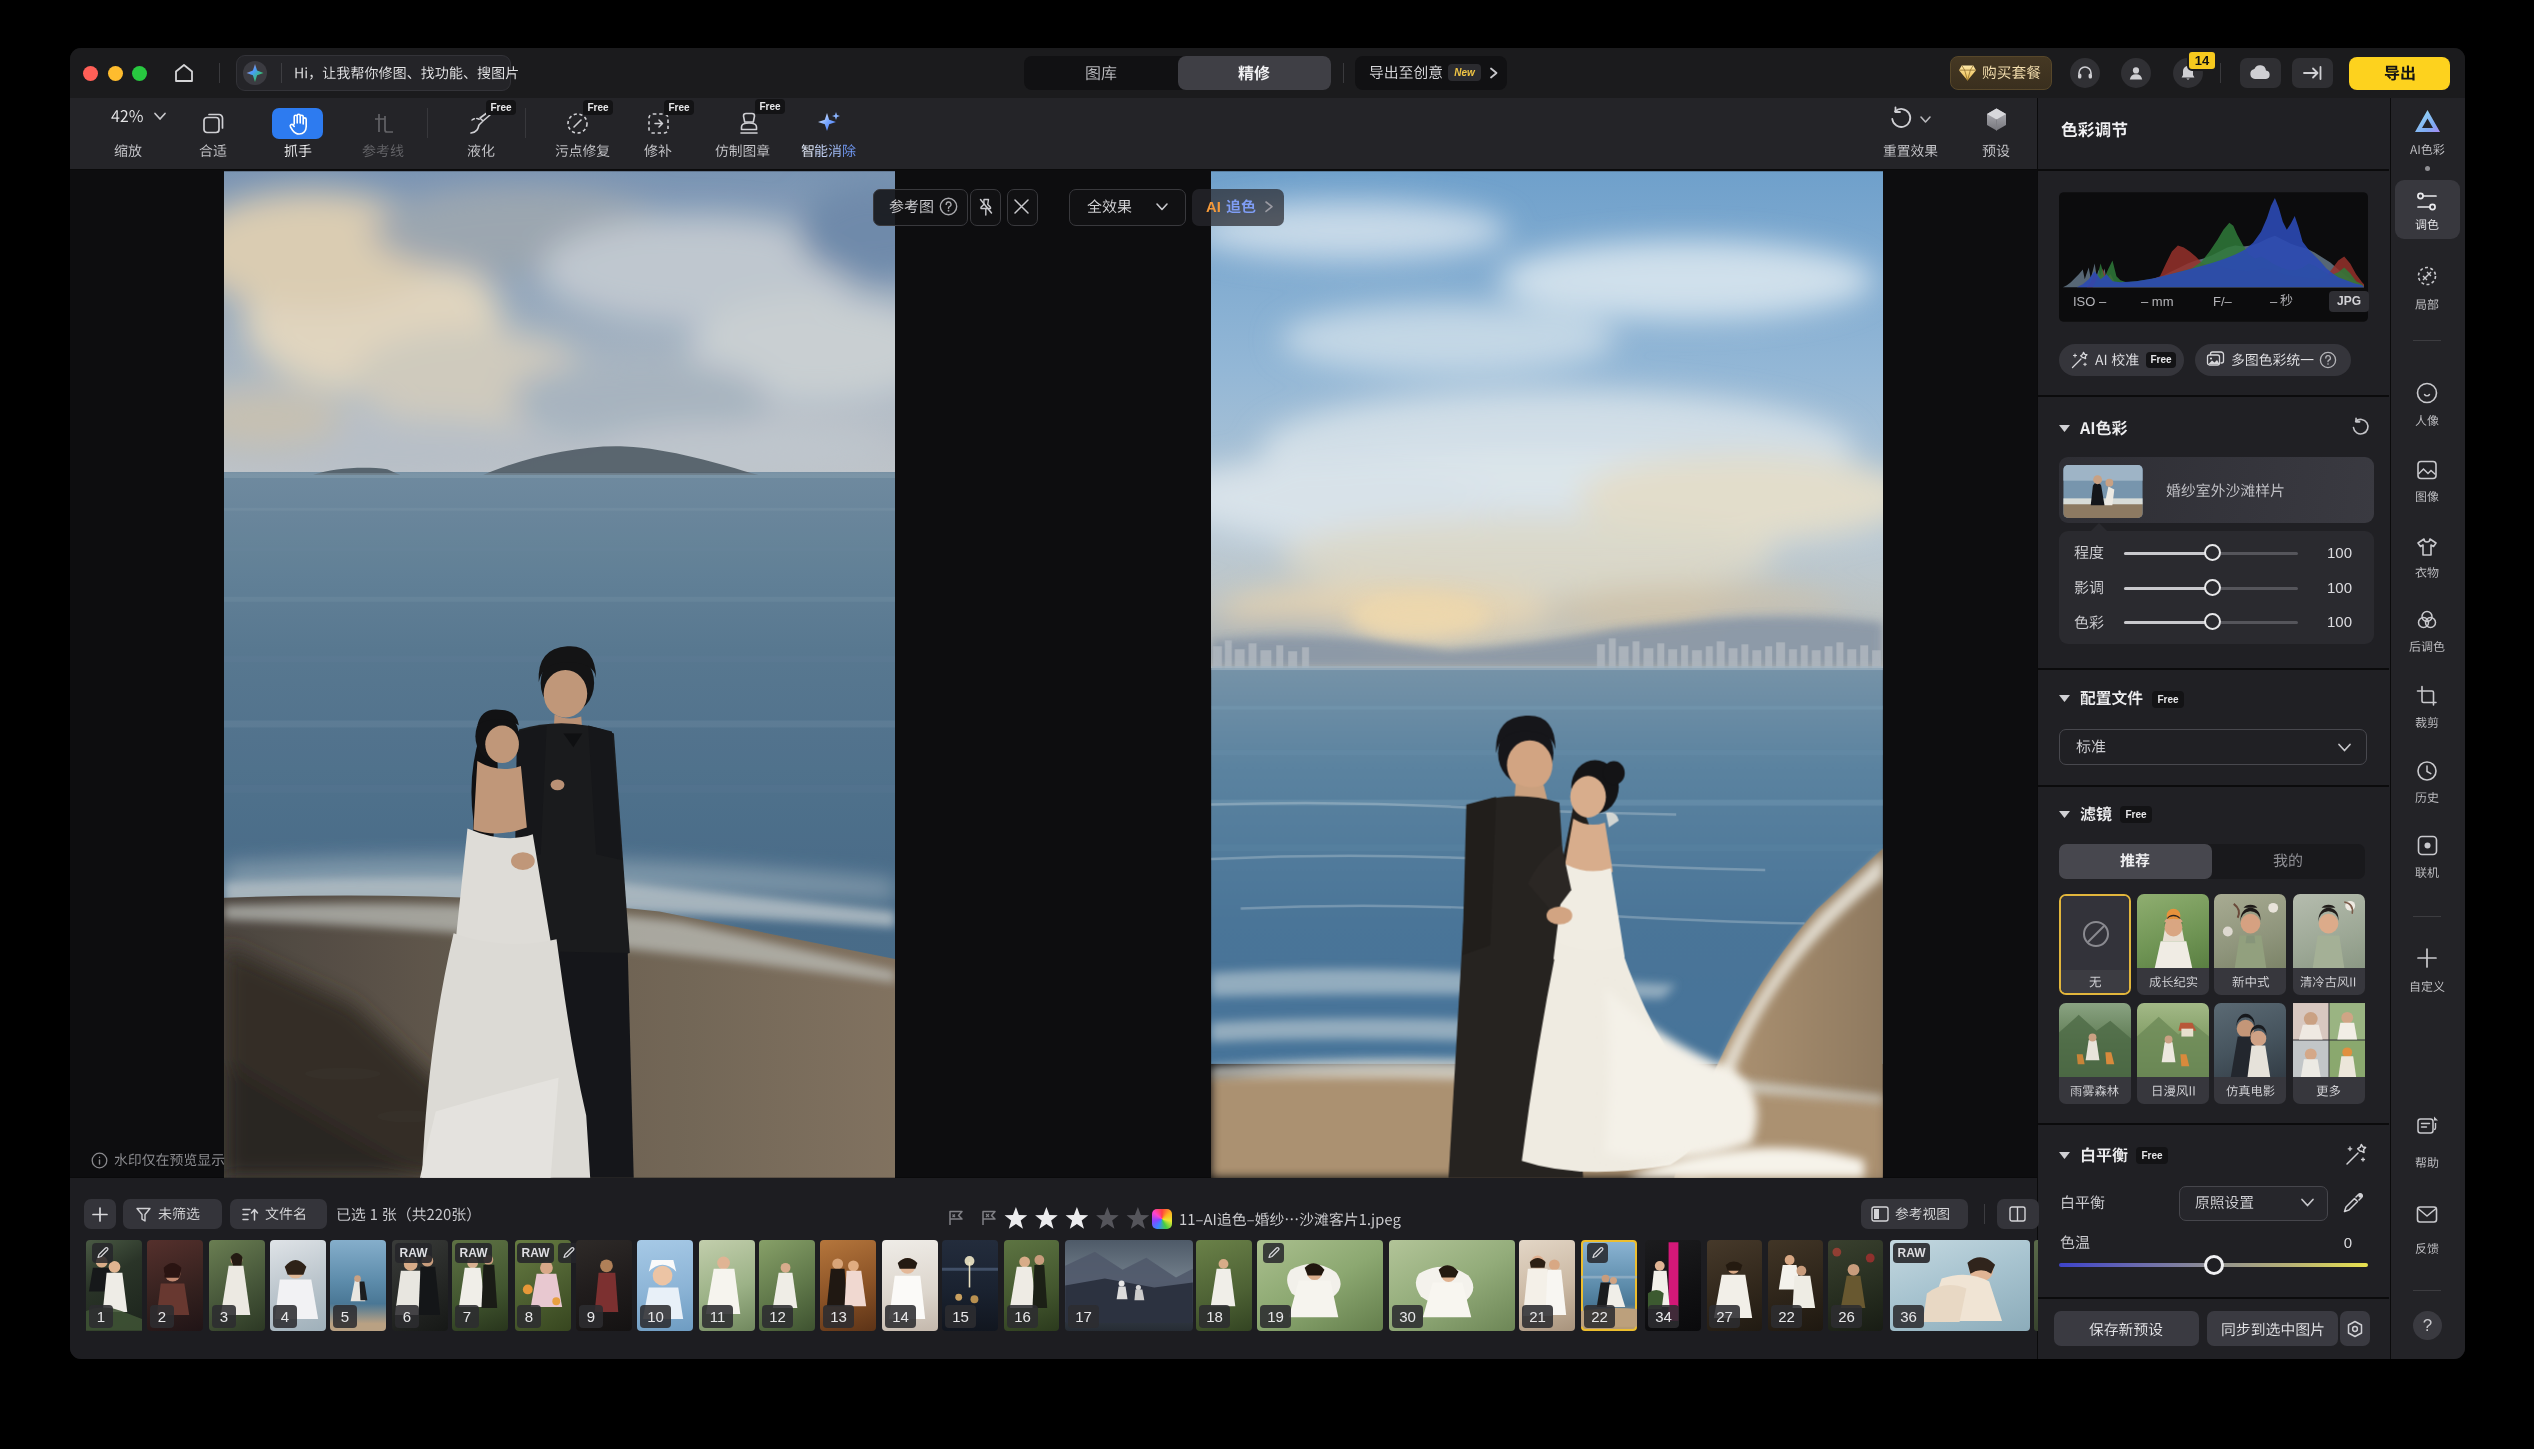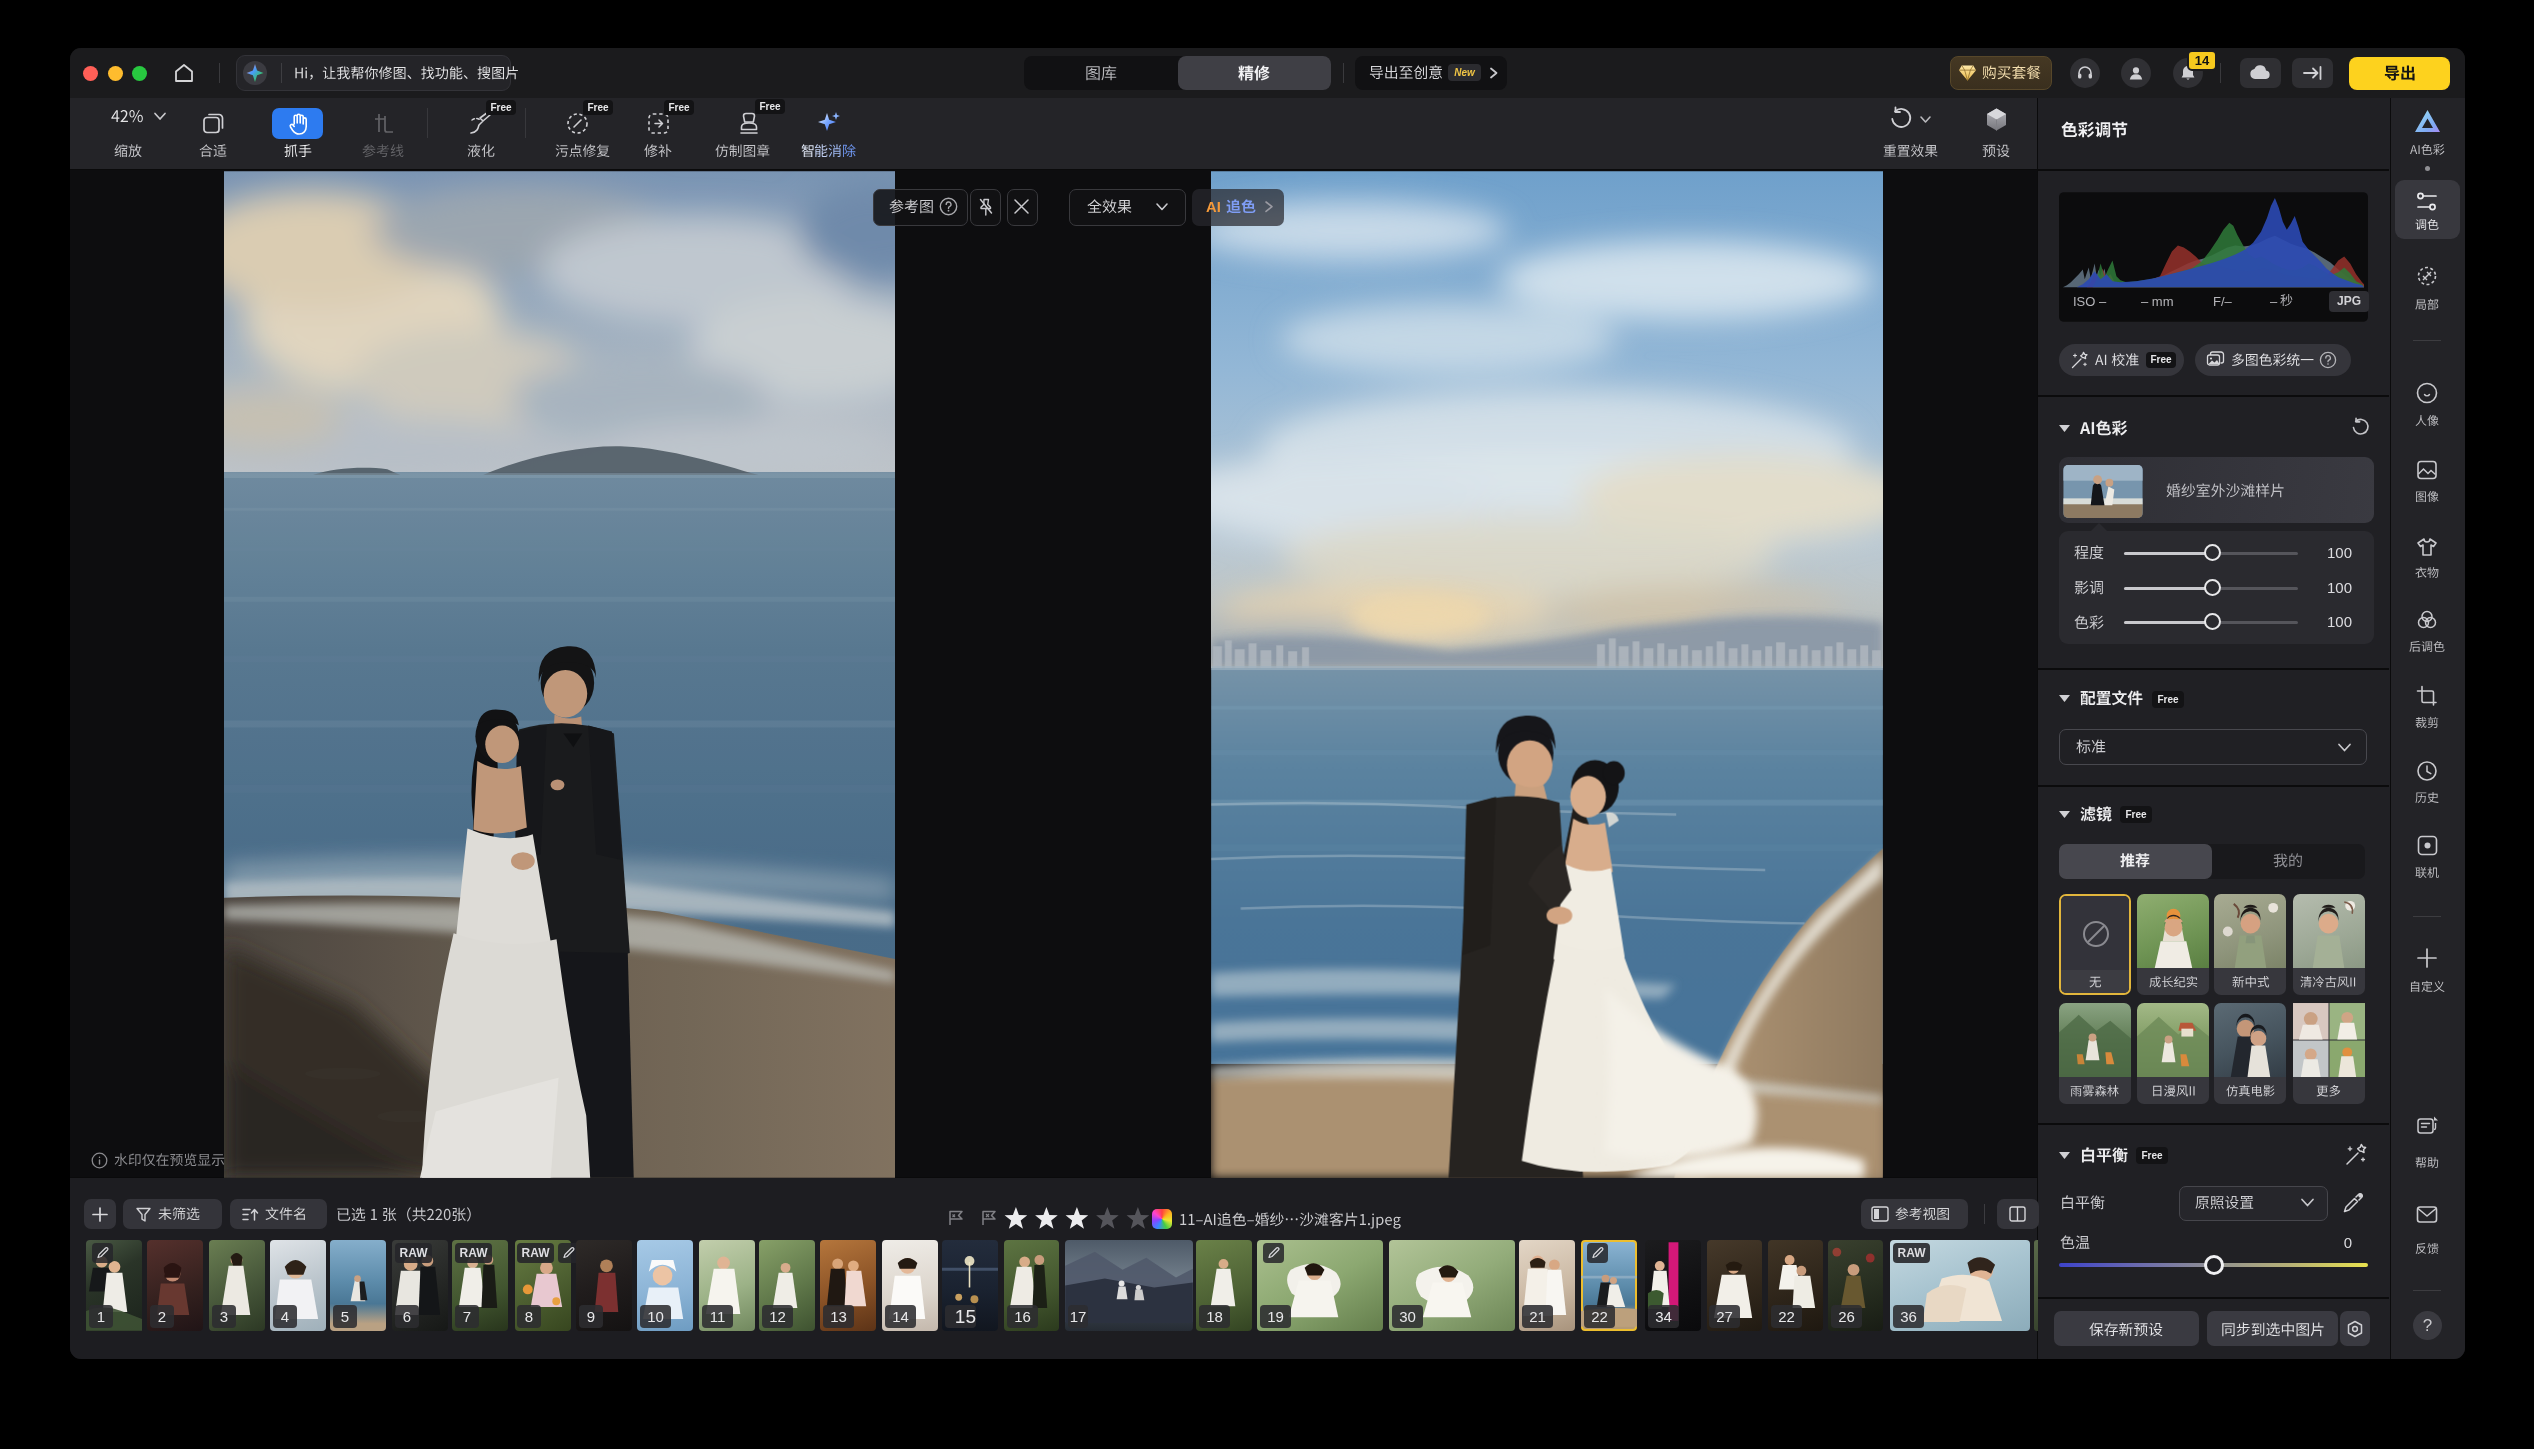--- a/index.html
+++ b/index.html
@@ -985,39 +985,39 @@
     </svg>
     <div class="abs" style="left:815px;top:1257px;width:31px;height:23px;background:rgba(44,44,48,.88);border-radius:4px;color:#e8e8ea;font-size:15px;text-align:center;line-height:23px">14</div>
     <div class="abs" style="left:872px;top:1192px;width:56px;height:91px;background:linear-gradient(180deg,#232c3c,#1a2230 55%,#11161f);border-radius:4px;overflow:hidden"></div>
     <svg class="ph" style="left:872px;top:1192px" width="56" height="91" viewBox="0 0 57 92">
       <path d="M0 28h57v3H0z" fill="#4a5a74" opacity=".8"></path>
       <path d="M28 22v26" stroke="#e8e0c0" stroke-width="1.6"></path>
       <circle cx="28" cy="21" r="5" fill="#f0e8c8" opacity=".9"></circle>
       <circle cx="17" cy="58" r="3.5" fill="#c8a060"></circle>
       <circle cx="33" cy="60" r="4" fill="#b89050"></circle>
     </svg>
-    <div class="abs" style="left:875px;top:1257px;width:31px;height:23px;background:rgba(44,44,48,.88);border-radius:4px;color:#e8e8ea;font-size:19px;text-align:right;line-height:23px">15</div>
+    <div class="abs" style="left:875px;top:1257px;width:31px;height:23px;background:rgba(44,44,48,.88);border-radius:4px;color:#e8e8ea;font-size:15px;text-align:center;line-height:23px">15</div>
     <div class="abs" style="left:934px;top:1192px;width:55px;height:91px;background:linear-gradient(160deg,#5d7442,#43562e 60%,#2b3a1d);border-radius:4px;overflow:hidden"></div>
     <svg class="ph" style="left:934px;top:1192px" width="55" height="91" viewBox="0 0 56 92">
       <circle cx="21" cy="22" r="5.5" fill="#d8ac88"></circle>
       <path d="M13 27h15l5 42H6z" fill="#eeebe4"></path>
       <circle cx="36" cy="20" r="5" fill="#c89c7c"></circle>
       <path d="M31 25h10l3 44H29z" fill="#1c2016"></path>
     </svg>
     <div class="abs" style="left:937px;top:1257px;width:31px;height:23px;background:rgba(44,44,48,.88);border-radius:4px;color:#e8e8ea;font-size:15px;text-align:center;line-height:23px">16</div>
     <div class="abs" style="left:995px;top:1192px;width:128px;height:91px;background:linear-gradient(180deg,#4e5a68,#73808c 45%,#37404a 75%,#262c34);border-radius:4px;overflow:hidden"></div>
     <svg class="ph" style="left:995px;top:1192px" width="128" height="91" viewBox="0 0 129 92">
       <path d="M0 26 30 12l28 18 24-12 30 20 17-9v54H0z" fill="#50596a" opacity=".9"></path>
       <path d="M0 46l40-7 50 9 39-5v41H0z" fill="#2c3240"></path>
       <circle cx="57" cy="44" r="3" fill="#e8e8e8"></circle>
       <path d="M54 47h7l2 13H52z" fill="#dcdcdc"></path>
       <circle cx="74" cy="48" r="2.6" fill="#d8d8d8"></circle>
       <path d="M71 50h7l2 11h-10z" fill="#cccccc"></path>
     </svg>
-    <div class="abs" style="left:998px;top:1257px;width:20px;height:23px;background:rgba(44,44,48,.88);border-radius:4px;color:#e8e8ea;font-size:15px;text-align:center;line-height:23px">17</div>
+    <div class="abs" style="left:998px;top:1257px;width:31px;height:23px;background:rgba(44,44,48,.88);border-radius:4px;color:#e8e8ea;font-size:15px;text-align:center;line-height:23px">17</div>
     <div class="abs" style="left:1126px;top:1192px;width:56px;height:91px;background:linear-gradient(160deg,#6a8148,#4d6134 60%,#334422);border-radius:4px;overflow:hidden"></div>
     <svg class="ph" style="left:1126px;top:1192px" width="56" height="91" viewBox="0 0 57 92">
       <circle cx="28" cy="24" r="5" fill="#d8ac88"></circle>
       <path d="M21 29h14l5 38H15z" fill="#f0eee8"></path>
     </svg>
     <div class="abs" style="left:1129px;top:1257px;width:31px;height:23px;background:rgba(44,44,48,.88);border-radius:4px;color:#e8e8ea;font-size:15px;text-align:center;line-height:23px">18</div>
     <div class="abs" style="left:1187px;top:1192px;width:126px;height:91px;background:linear-gradient(150deg,#aabf8e,#8ca871 50%,#647e4c);border-radius:4px;overflow:hidden"></div>
     <svg class="ph" style="left:1187px;top:1192px" width="126" height="91" viewBox="0 0 127 92">
       <path d="M34 30q24-13 46 3 10 14-3 24 -23 11-42-3 -9-14-1-24z" fill="#f2f0ea"></path>
       <circle cx="58" cy="33" r="7.5" fill="#dcae8c"></circle>

